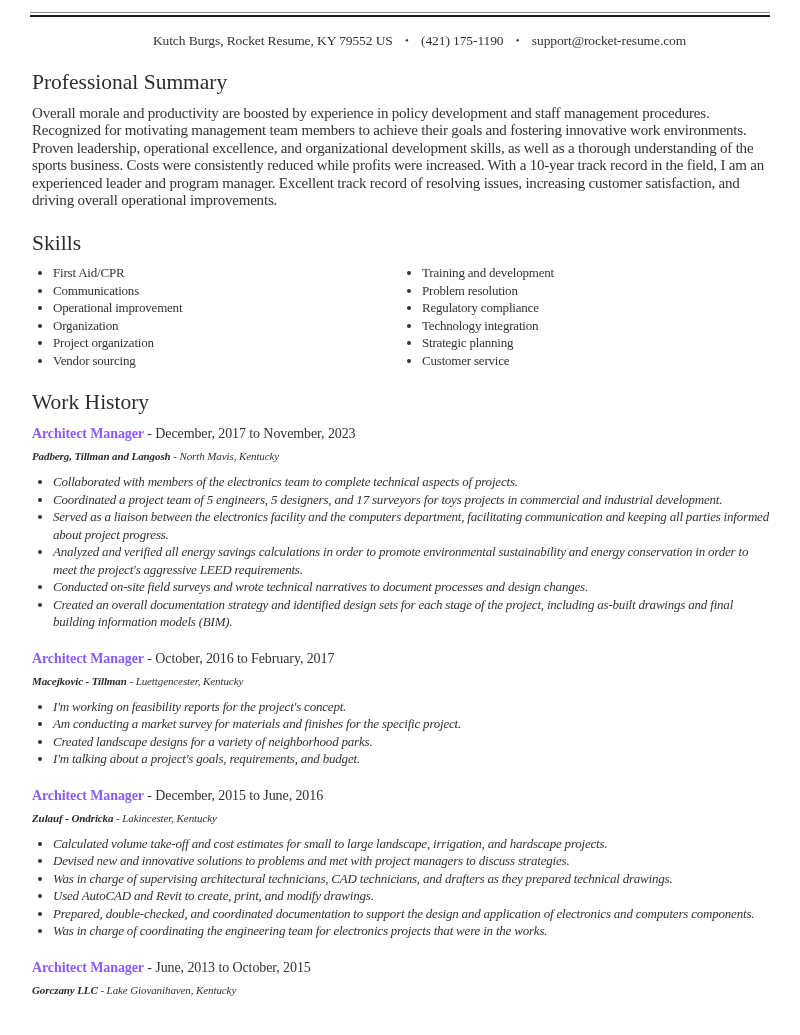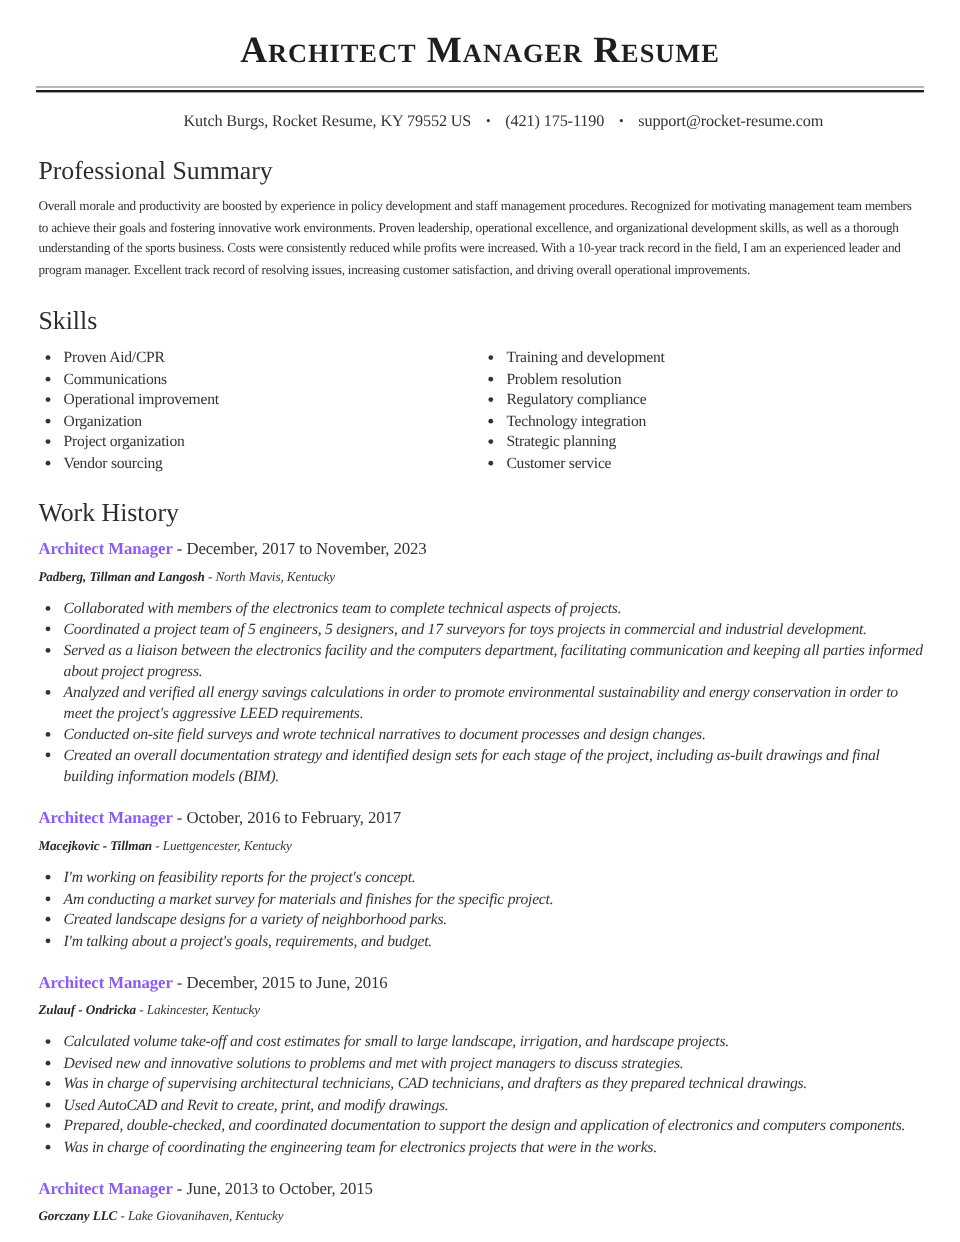--- a/index.html
+++ b/index.html
@@ -40,21 +40,21 @@
   .content { margin: 0 30px 0 32px; }
   .section-heading {
     margin: 21px 0 0 0;
     font-size: 21.5px;
     line-height: 1.15;
     font-weight: normal;
     color: #2d2d2d;
   }
   .summary-text {
     margin: 10px 0 0 0;
-    font-size: 11px;
+    font-size: 15px;
     line-height: 17.5px;
     letter-spacing: -0.2px;
     color: #333333;
   }
   .skills-cols { display: flex; margin-top: 9px; }
   .skill-list, .bullet-list {
     margin: 0;
     padding-left: 21px;
     font-size: 13px;
     line-height: 17.5px;
@@ -70,21 +70,20 @@
   .job-company-line { margin-top: 4px; font-size: 11px; line-height: 18px; font-style: italic; letter-spacing: -0.1px; }
   .job-company { font-weight: bold; color: #2b2b2b; }
   .bullet-list { margin-top: 8px; font-style: italic; }
 </style>
 </head>
 <body>
 
 <div class="page">
 
   <div class="header">
-    <h1 class="resume-title">Architect Manager Resume</h1>
     <div class="double-rule"></div>
     <div class="contact-line">
       <span>Kutch Burgs, Rocket Resume, KY 79552 US</span>
       <span class="contact-sep">•</span>
       <span>(421) 175-1190</span>
       <span class="contact-sep">•</span>
       <span>support@rocket-resume.com</span>
     </div>
   </div>
 
@@ -93,21 +92,21 @@
     <section>
       <h2 class="section-heading">Professional Summary</h2>
       <p class="summary-text">Overall morale and productivity are boosted by experience in policy development and staff management procedures. Recognized for motivating management team members to achieve their goals and fostering innovative work environments. Proven leadership, operational excellence, and organizational development skills, as well as a thorough understanding of the sports business. Costs were consistently reduced while profits were increased. With a 10-year track record in the field, I am an experienced leader and program manager. Excellent track record of resolving issues, increasing customer satisfaction, and driving overall operational improvements.</p>
     </section>
 
     <section>
       <h2 class="section-heading">Skills</h2>
       <div class="skills-cols">
         <ul class="skill-list">
 
-            <li>Proven Aid/CPR</li>
+            <li>First Aid/CPR</li>
 
             <li>Communications</li>
 
             <li>Operational improvement</li>
 
             <li>Organization</li>
 
             <li>Project organization</li>
 
             <li>Vendor sourcing</li>

